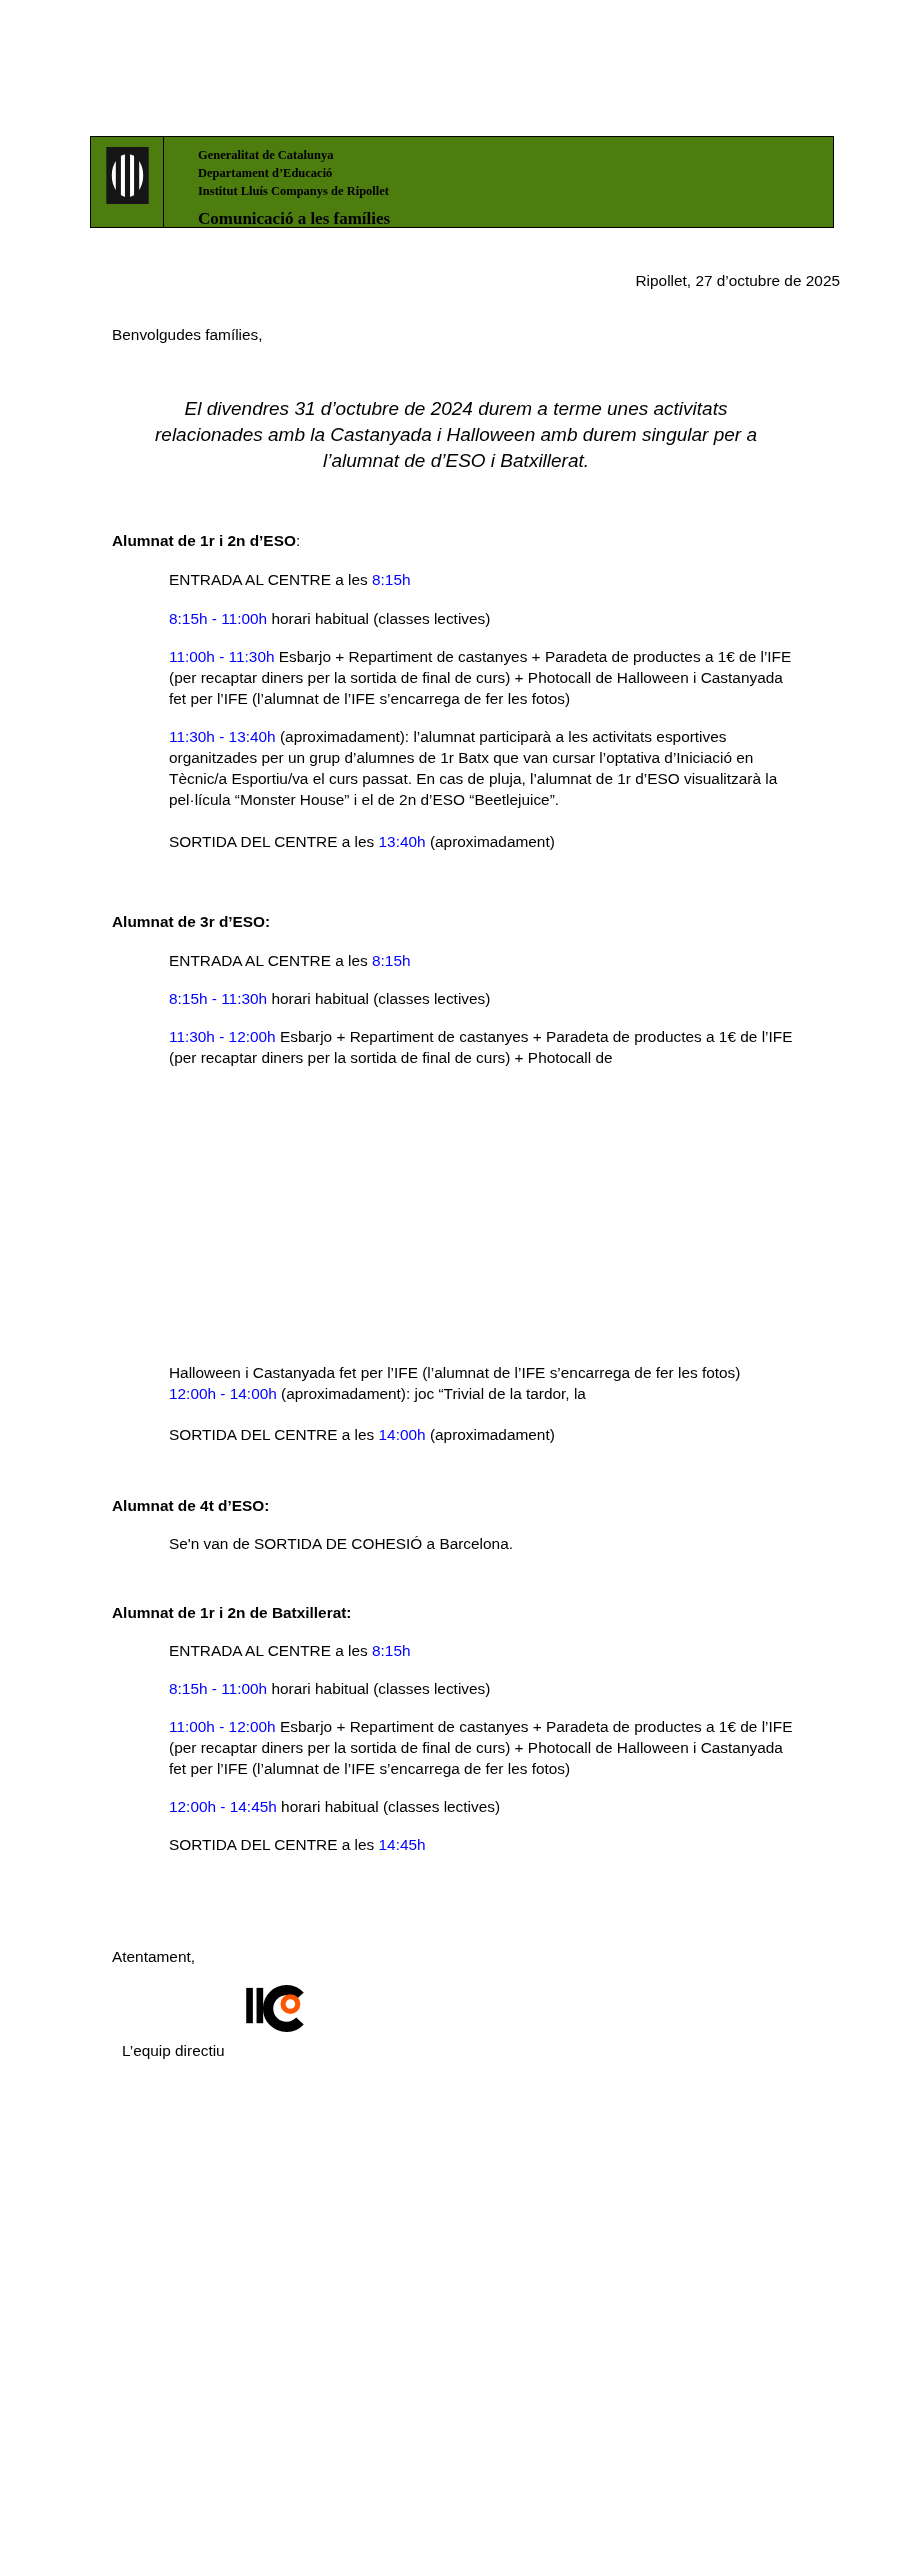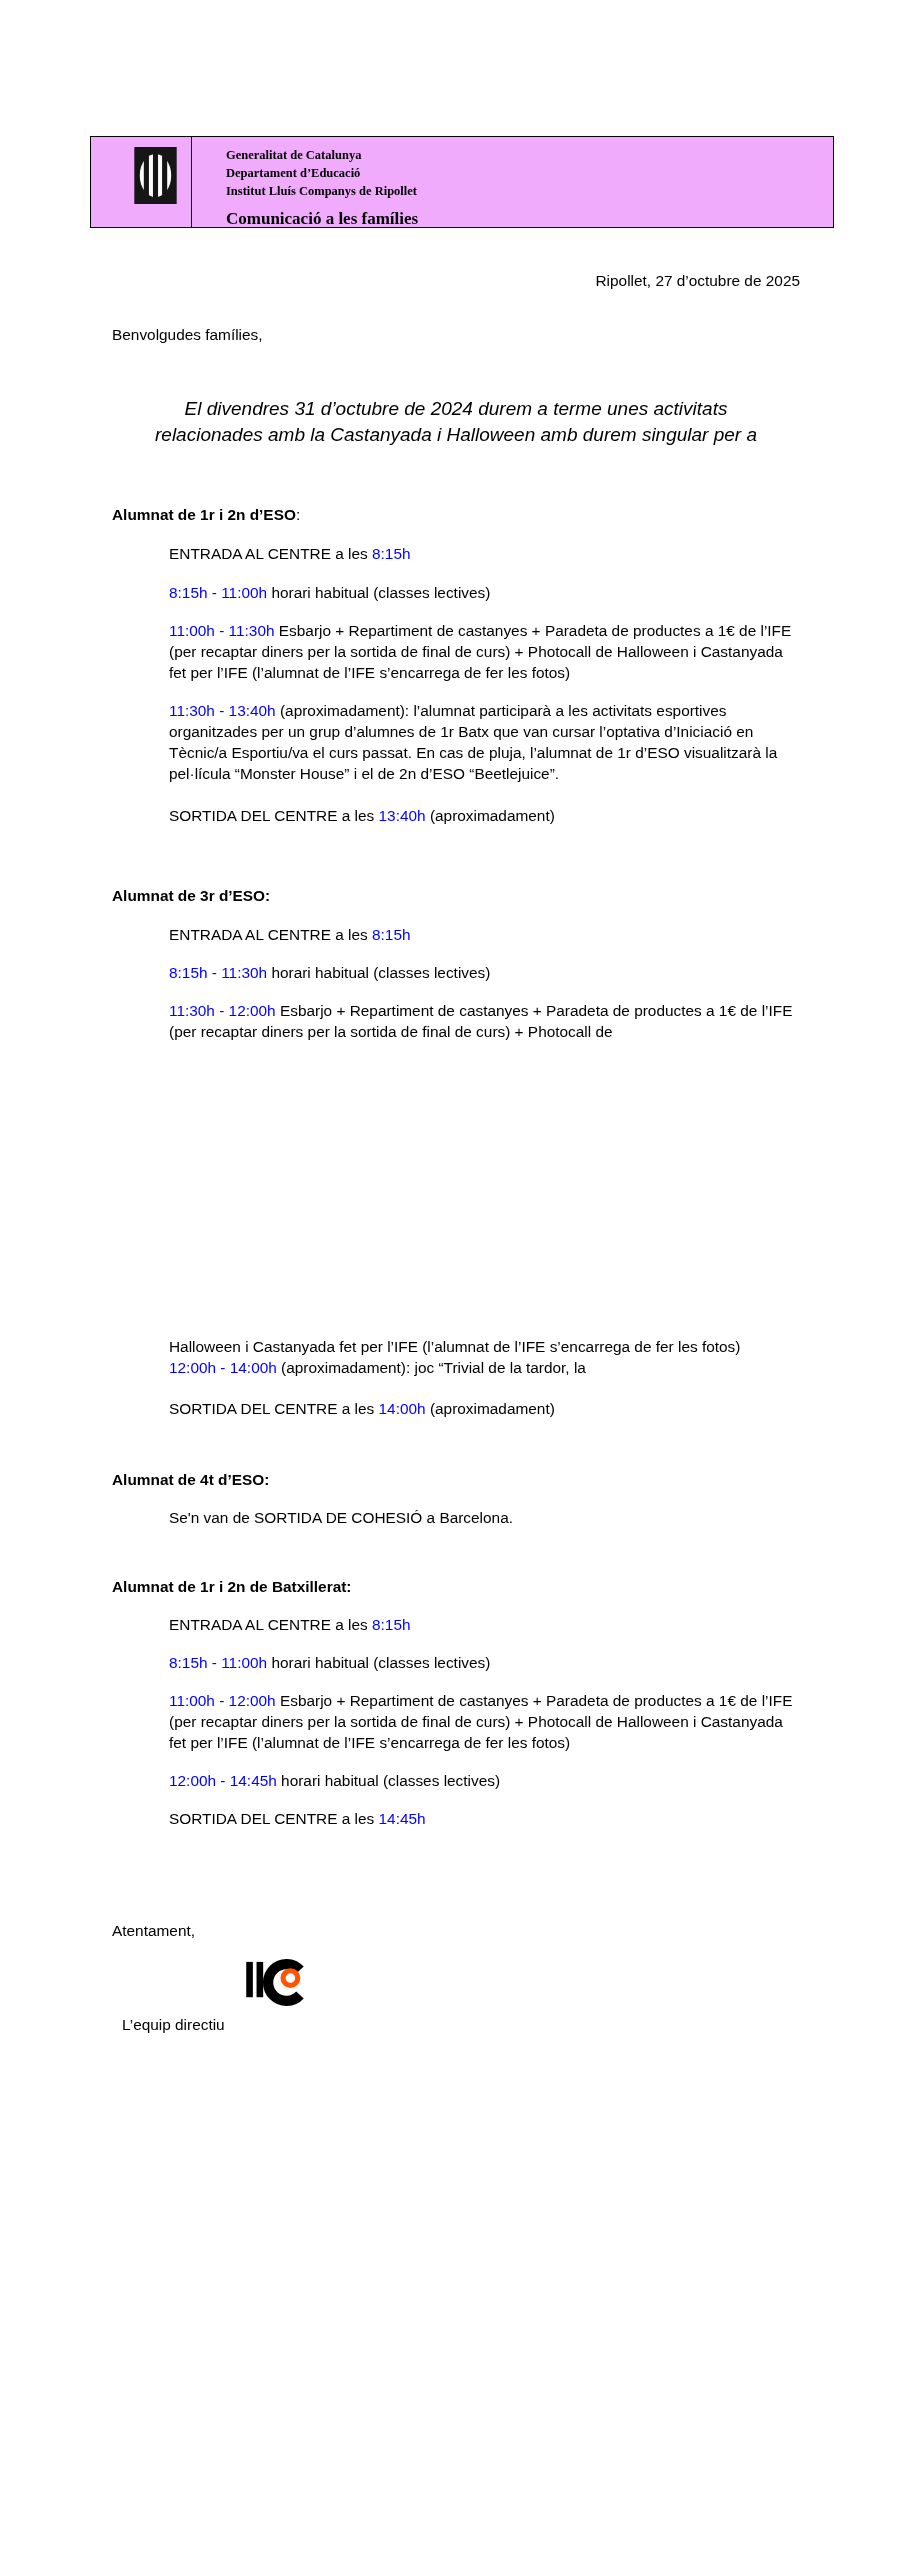--- a/index.html
+++ b/index.html
@@ -3,28 +3,28 @@
 <meta charset="utf-8">
 <style>
   html,body{margin:0;padding:0;background:#ffffff;}
   .page{
     width:912px;height:2576px;background:#ffffff;color:#000;
     font-family:"Liberation Sans","DejaVu Sans",sans-serif;
     font-size:15.4px;line-height:21px;overflow:hidden;position:relative;
   }
   .header-box{
     margin:136px 0 0 90px;width:744px;height:92px;
-    border:1.5px solid #000;display:flex;box-sizing:border-box;background:#f0abfc;padding-left:28px;
+    border:1.5px solid #000;display:flex;box-sizing:border-box;background:#4d7c0f;
   }
   .logo-cell{flex:0 0 73px;width:73px;border-right:1.5px solid #000;box-sizing:border-box;
     display:flex;justify-content:center;align-items:flex-start;padding-top:9.5px;}
   .header-text{padding:8.8px 0 0 34px;font-family:"Liberation Serif","DejaVu Serif",serif;font-weight:bold;}
   .org-line{font-size:12.5px;line-height:18.3px;}
   .doc-type{font-size:17px;line-height:20.5px;margin-top:8px;}
-  .date-line{margin-top:42px;text-align:right;padding-right:112px;}
+  .date-line{margin-top:42px;text-align:right;padding-right:72px;}
   .salutation{margin:33px 0 0 112px;}
   .intro{margin-top:51px;text-align:center;font-style:italic;font-size:19px;line-height:26px;}
   .sec{margin:56px 0 0 112px;font-weight:bold;}
   .sec .hn{font-weight:normal;}
   .mt80{margin-top:59px}.mt68{margin-top:50px}.mt66{margin-top:48px}
   .item{margin:17px 0 0 169px;width:635px;}
   .mt25{margin-top:18.3px}.mt24{margin-top:17.6px}.mt28{margin-top:20.5px}.mt27{margin-top:20px}
   .mt0{margin-top:0}.mt2{margin-top:1.5px}
   .time{color:#0000FF;}
   .pb-gap{height:294px;}
@@ -61,20 +61,21 @@
     </div>
   </div>
 
   <div class="date-line">Ripollet, 27 d’octubre de 2025</div>
 
   <div class="salutation">Benvolgudes famílies,</div>
 
   <div class="intro">
     <div>El divendres 31 d’octubre de 2024 durem a terme unes activitats</div>
     <div>relacionades amb la Castanyada i Halloween amb durem singular per a</div>
+    <div>l’alumnat de d’ESO i Batxillerat.</div>
   </div>
 
   <div class="sec"><span class="hb">Alumnat de 1r i 2n d’ESO</span><span class="hn">:</span></div>
   <p class="item mt25"><span>ENTRADA AL CENTRE a les </span><span class="time">8:15h</span><span></span></p>
   <p class="item mt24"><span></span><span class="time">8:15h - 11:00h</span><span> horari habitual (classes lectives)</span></p>
   <p class="item"><span></span><span class="time">11:00h - 11:30h</span><span> Esbarjo + Repartiment de castanyes + Paradeta de productes a 1€ de l’IFE (per recaptar diners per la sortida de final de curs) + Photocall de Halloween i Castanyada fet per l’IFE (l’alumnat de l’IFE s’encarrega de fer les fotos)</span></p>
   <p class="item mt24"><span></span><span class="time">11:30h - 13:40h</span><span> (aproximadament): l’alumnat participarà a les activitats esportives organitzades per un grup d’alumnes de 1r Batx que van cursar l’optativa d’Iniciació en Tècnic/a Esportiu/va el curs passat. En cas de pluja, l’alumnat de 1r d’ESO visualitzarà la pel·lícula “Monster House” i el de 2n d’ESO “Beetlejuice”.</span></p>
   <p class="item mt28"><span>SORTIDA DEL CENTRE a les </span><span class="time">13:40h</span><span> (aproximadament)</span></p>
 
   <div class="sec mt80"><span class="hb">Alumnat de 3r d’ESO:</span><span class="hn"></span></div>

